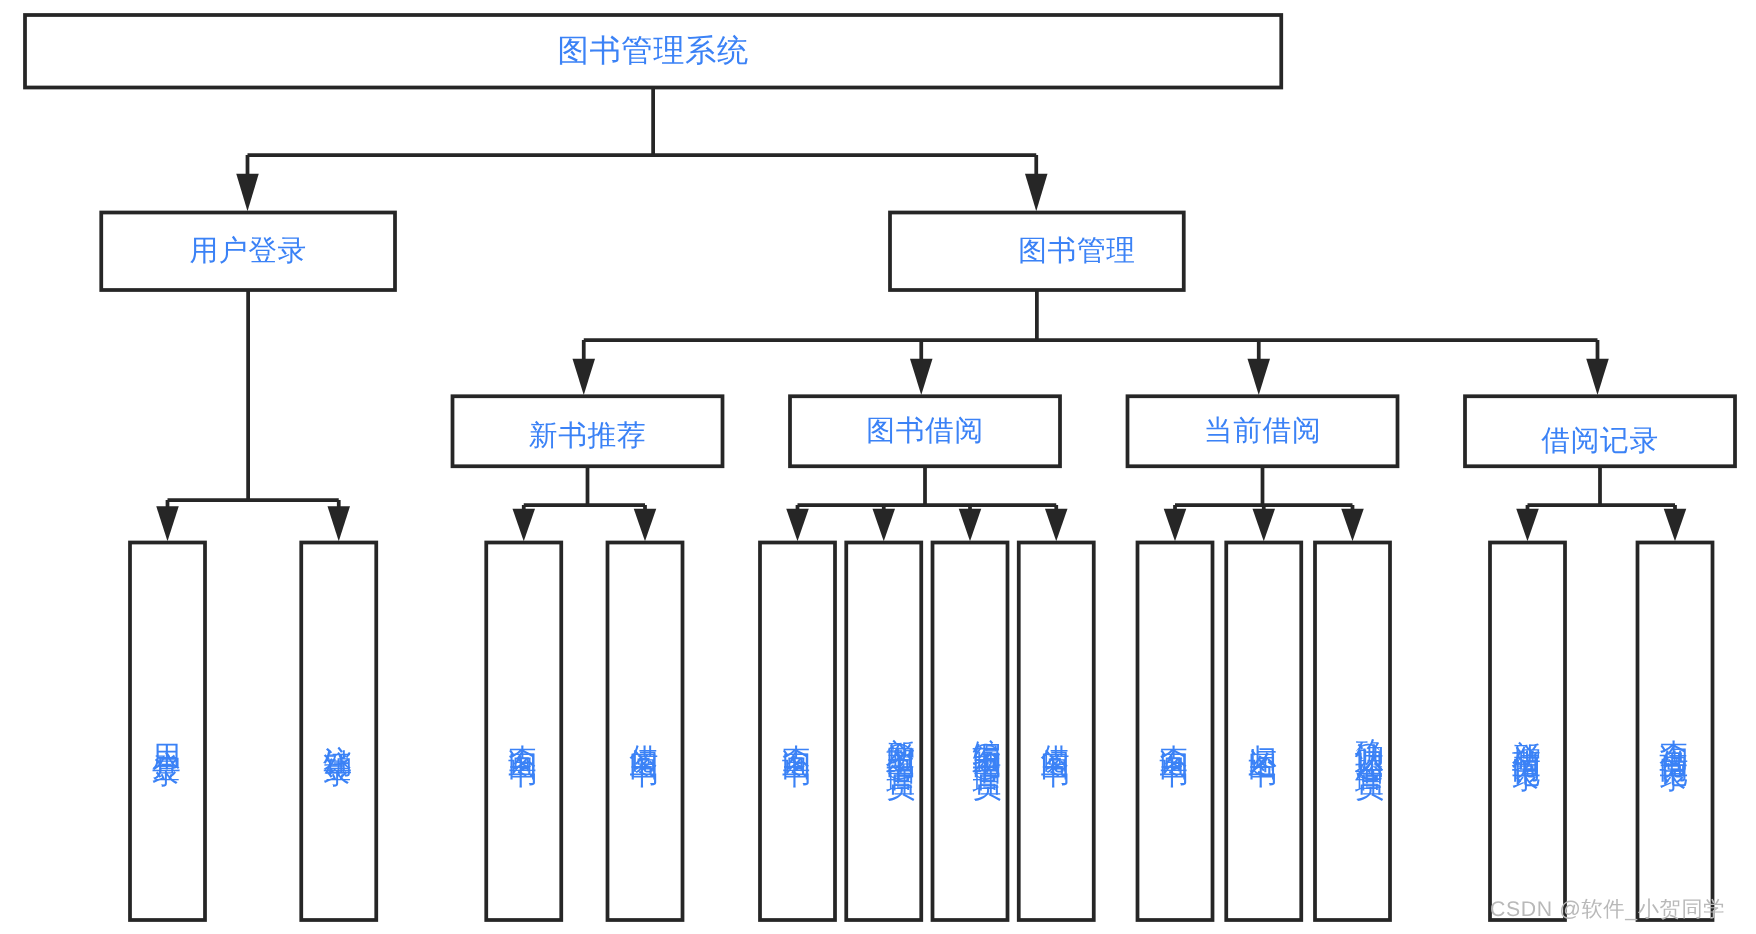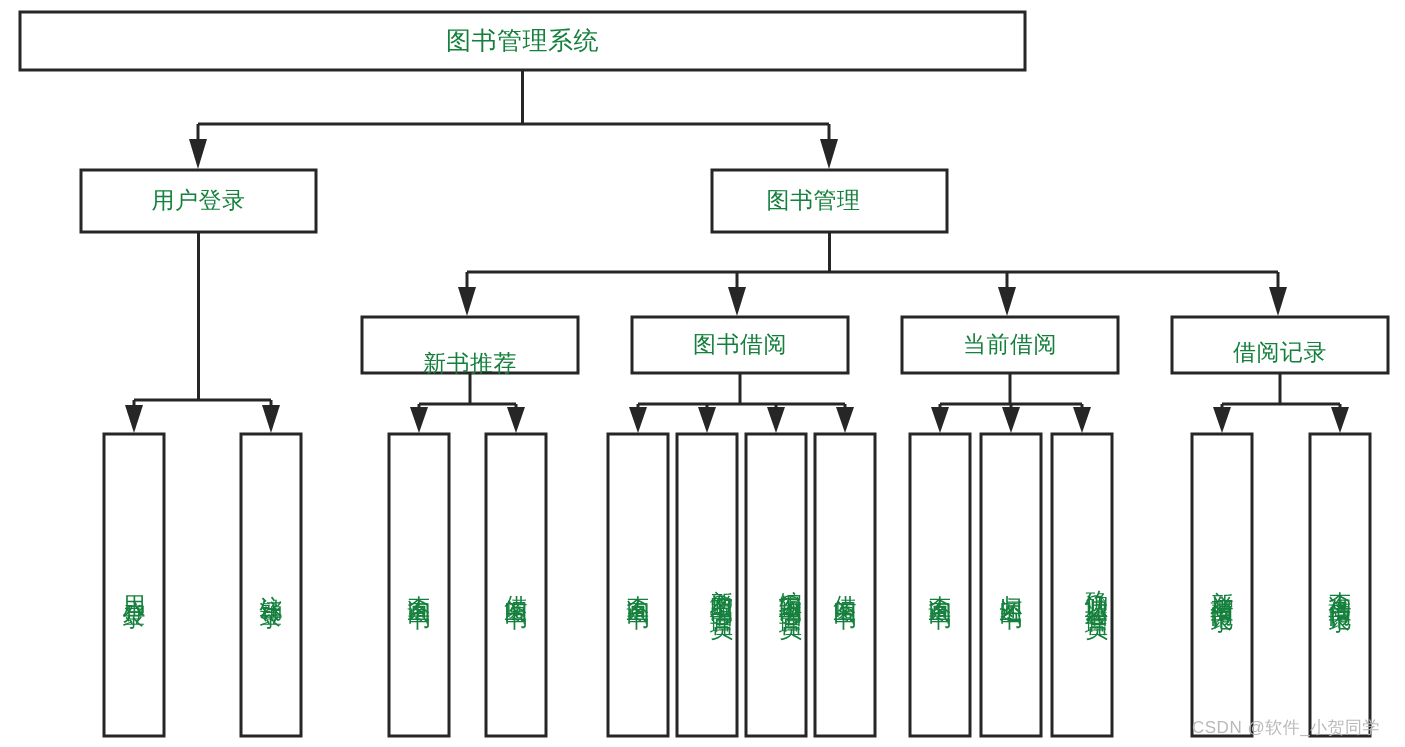--- a/index.html
+++ b/index.html
@@ -39,22 +39,22 @@
   }
   .arrow-head {
     fill: #262626;
     stroke: none;
   }
   .node-label {
     position: absolute;
     display: flex;
     align-items: center;
     justify-content: center;
-    color: #15803d;
-    font-family: Liberation Serif, serif;
+    color: #3b82f6;
+    font-family: Liberation Sans, sans-serif;
     pointer-events: none;
     box-sizing: border-box;
   }
   .node-label.horizontal {
     font-size: 23px;
     line-height: 1.2;
     letter-spacing: 0.5px;
   }
   .node-label.horizontal.big {
     font-size: 25px;
@@ -223,23 +223,23 @@
     <rect class="node-rect" x="981" y="434" width="60" height="302"></rect>
     <rect class="node-rect" x="1052" y="434" width="60" height="302"></rect>
     <rect class="node-rect" x="1192" y="434" width="60" height="302"></rect>
     <rect class="node-rect" x="1310" y="434" width="60" height="302"></rect>
   </svg>
 
   <div class="node-label horizontal big" style="left:20px; top:12px; width:1005px; height:58px;">图书管理系统</div>
 
   <div class="node-label horizontal" style="left:81px; top:170px; width:235px; height:62px;">用户登录</div>
 
-  <div class="node-label horizontal" style="left:680px; top:170px; width:267px; height:62px;border-radius:17px;">图书管理</div>
-
-  <div class="node-label horizontal" style="left:362px; top:332px; width:216px; height:63px;">新书推荐</div>
+  <div class="node-label horizontal" style="left:728px; top:170px; width:267px; height:62px;border-radius:17px;">图书管理</div>
+
+  <div class="node-label horizontal" style="left:362px; top:317px; width:216px; height:63px;">新书推荐</div>
 
   <div class="node-label horizontal" style="left:902px; top:317px; width:216px; height:56px;">当前借阅</div>
 
   <div class="node-label horizontal" style="left:632px; top:317px; width:216px; height:56px;">图书借阅</div>
 
   <div class="node-label horizontal" style="left:1172px; top:317px; width:216px; height:72px;">借阅记录</div>
 
   <div class="node-label vertical" style="left:104px; top:434px; width:60px; height:302px;">用户登录</div>
 
   <div class="node-label vertical" style="left:241px; top:434px; width:60px; height:302px;">注销登录</div>

